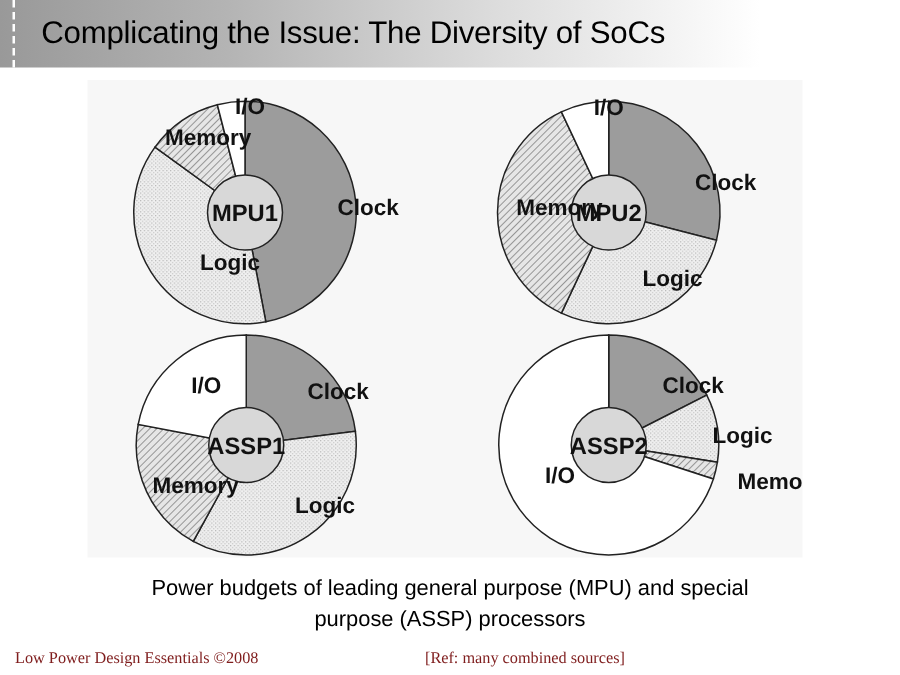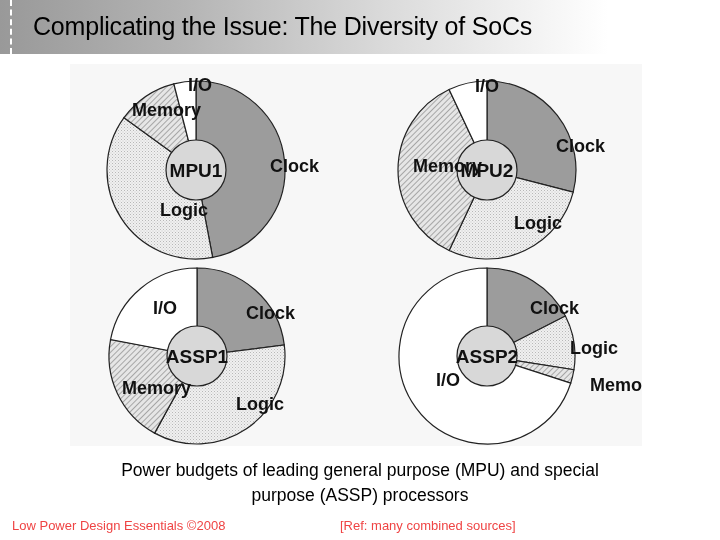--- a/index.html
+++ b/index.html
@@ -4,21 +4,21 @@
   <style>
     html, body { margin:0; padding:0; }
     body { width:720px; height:540px; position:relative; overflow:hidden; background:#ffffff; font-family:"Liberation Sans", sans-serif; }
     .header { position:absolute; left:0; top:0; width:608px; height:54px;
       background: linear-gradient(to right, #999999 0%, #b4b4b4 30%, #dcdcdc 65%, #ffffff 100%); }
     .header .dash { position:absolute; left:10px; top:0; height:54px; width:0; border-left:2px dashed #ffffff; }
     .header .title { position:absolute; left:33px; top:12px; font-size:25px; color:#000; white-space:nowrap; letter-spacing:-0.2px; }
     .figure { position:absolute; left:70px; top:64px; width:572px; height:382px; background:#f7f7f7; }
     .figure svg { position:absolute; left:0; top:0; }
     .caption { position:absolute; left:0; width:760px; top:458px; text-align:center; font-size:17.5px; line-height:25px; color:#000; }
-    .footer { position:absolute; top:518px; font-size:13px; color:#ef4444; }
+    .footer { position:absolute; top:518px; font-size:13px; color:#7f1d1d;font-family:Liberation Serif, serif; }
     .f-left { left:12px; }
     .f-mid { left:300px;padding-left:40px; }
     .f-right { right:12px;margin-top:36px; }
   </style>
 </head>
 <body>
 
 <div class="header">
   <div class="dash"></div>
   <div class="title">Complicating the Issue: The Diversity of SoCs</div>

